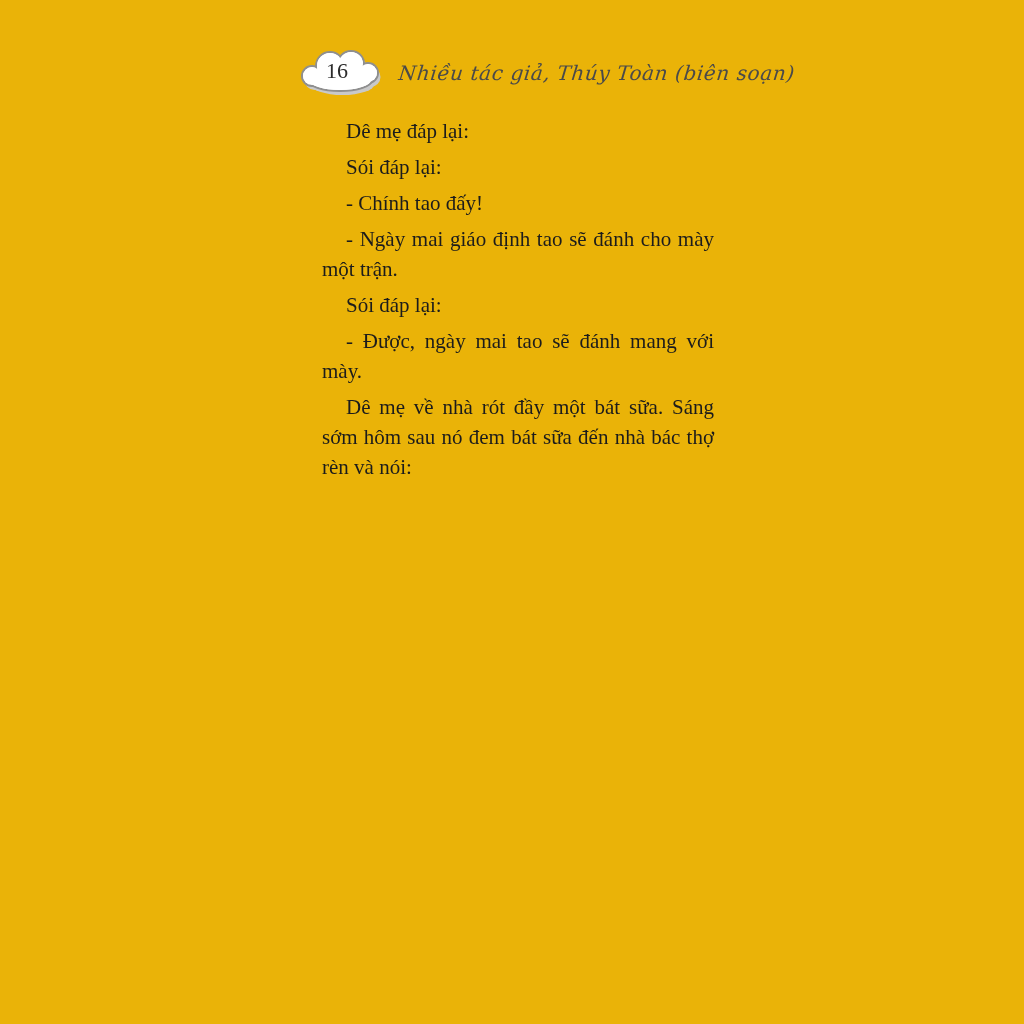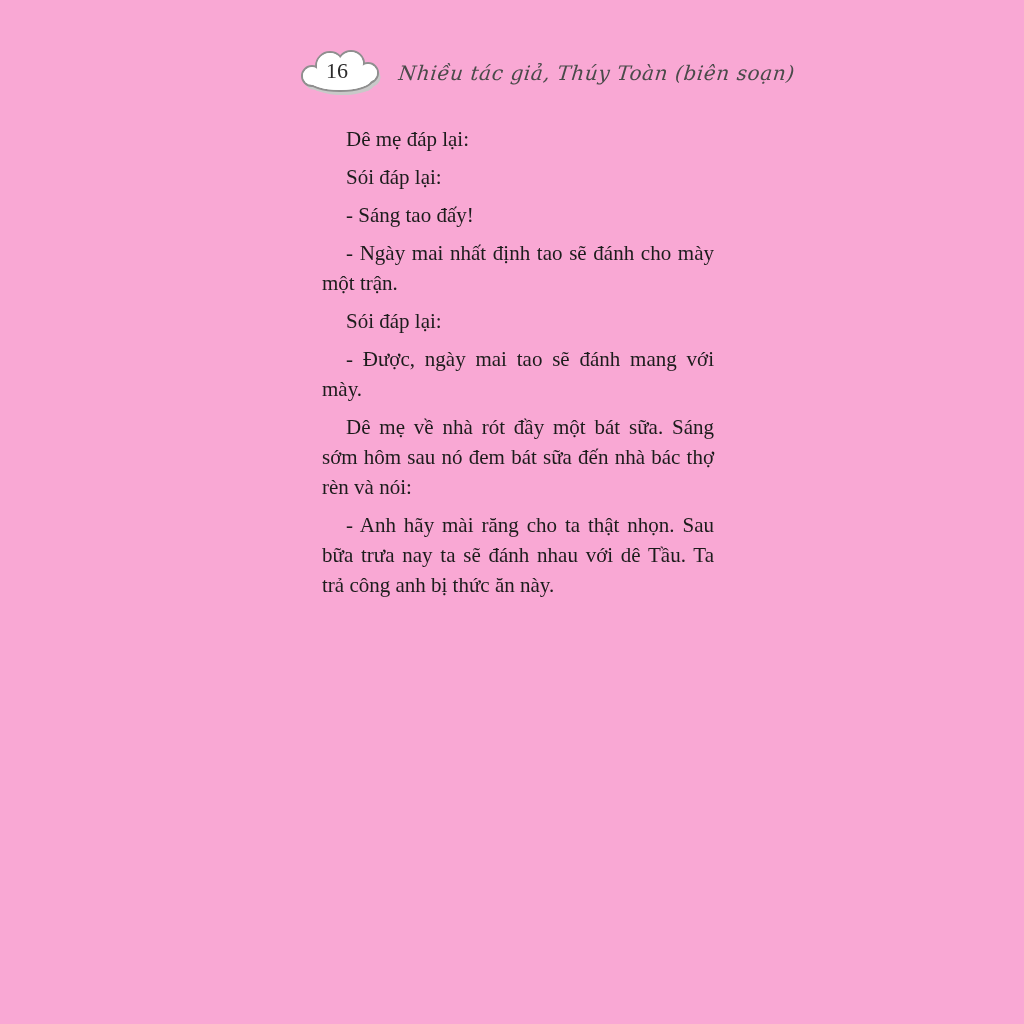--- a/index.html
+++ b/index.html
@@ -4,21 +4,21 @@
 <style>
   html, body {
     margin: 0;
     padding: 0;
     background: #ffffff;
   }
   .canvas {
     position: relative;
     width: 1024px;
     height: 1024px;
-    background: #f9a8d4;
+    background: #eab308;
     overflow: hidden;
     font-family: "Liberation Serif", serif;
     color: #1c1c1c;
   }
 
   
   .page-header {
     position: absolute;
     top: 44px;
     left: 297px;
@@ -57,21 +57,21 @@
   }
 
   
   .body-text {
     position: absolute;
     top: 116px;
     left: 322px;
     width: 392px;
   }
   .body-text p {
-    margin: 8px 0 6px 0;
+    margin: 0 0 6px 0;
     font-size: 21px;
     line-height: 30px;
     text-align: justify;
     text-indent: 24px;
     color: #1c1c1c;
   }
   .body-text p.tight {
     letter-spacing: -0.4px;
   }
 </style>
@@ -109,21 +109,20 @@
         </g>
       </svg>
       <span class="page-num">16</span>
     </div>
     <div class="running-title">Nhiều tác giả, Thúy Toàn (biên soạn)</div>
   </header>
 
   <main class="body-text">
     <p>Dê mẹ đáp lại:</p>
     <p>Sói đáp lại:</p>
-    <p>- Sáng tao đấy!</p>
-    <p>- Ngày mai nhất định tao sẽ đánh cho mày một trận.</p>
+    <p>- Chính tao đấy!</p>
+    <p>- Ngày mai giáo định tao sẽ đánh cho mày một trận.</p>
     <p>Sói đáp lại:</p>
     <p>- Được, ngày mai tao sẽ đánh mang với mày.</p>
     <p>Dê mẹ về nhà rót đầy một bát sữa. Sáng sớm hôm sau nó đem bát sữa đến nhà bác thợ rèn và nói:</p>
-    <p>- Anh hãy mài răng cho ta thật nhọn. Sau bữa trưa nay ta sẽ đánh nhau với dê Tầu. Ta trả công anh bị thức ăn này.</p>
   </main>
 
 </div>
 
 </body></html>

